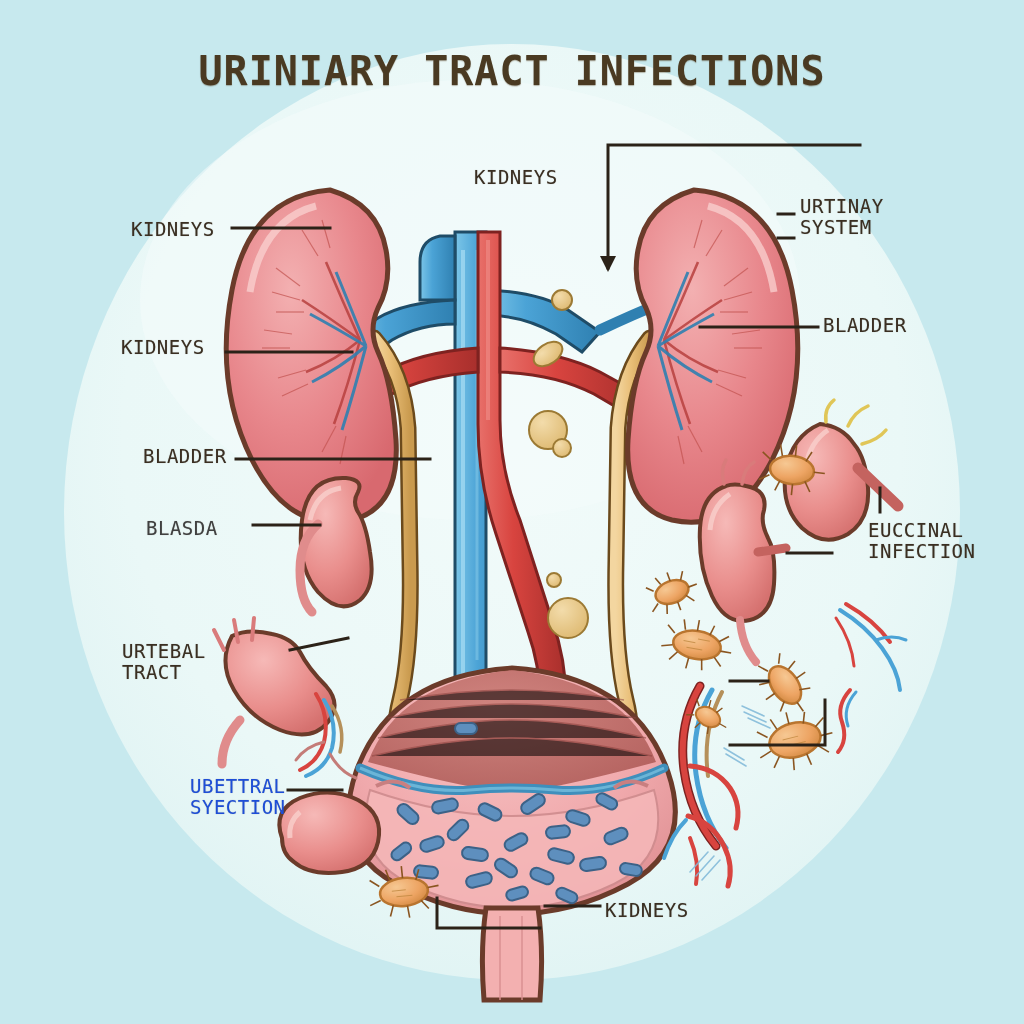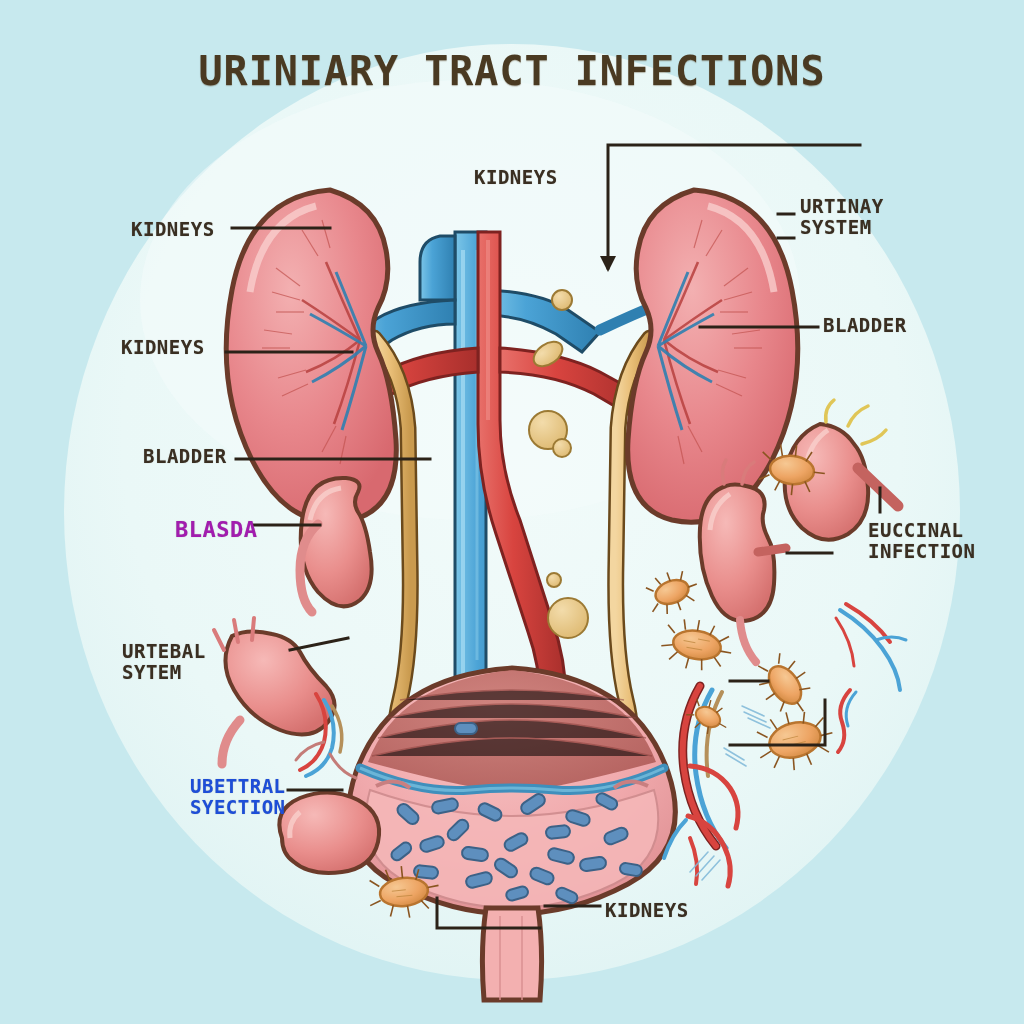--- a/index.html
+++ b/index.html
@@ -7,21 +7,21 @@
   body{
     width:1024px;height:1024px;overflow:hidden;
     font-family:"DejaVu Sans","Liberation Sans",sans-serif;
     background:#c7e9ee;
   }
   #stage{position:relative;width:1024px;height:876px;}
   #canvas{position:absolute;inset:0;width:1024px;height:1024px;display:block;}
   .lbl{
     position:absolute;
     font-family:"DejaVu Sans Mono","Liberation Mono",monospace;
-    font-weight:700;
+    font-weight:400;
     color:#3a2f22;
     letter-spacing:0.5px;
     line-height:1.12;
     white-space:pre;
     text-shadow:0 0 1px rgba(58,47,34,.35);
   }
   #title{
     position:absolute;left:0;right:0;top:48px;
     text-align:center;
     font-family:"DejaVu Sans Mono","Liberation Mono",monospace;
@@ -474,23 +474,23 @@
     </g>
   </svg>
 
   <div id="title">URINIARY TRACT INFECTIONS</div>
 
   <div id="labels">
       <div class="lbl" style="left: 131px; top: 219px; font-size: 19px; color: rgb(58, 47, 34);">KIDNEYS</div>
       <div class="lbl" style="left: 121px; top: 337px; font-size: 19px; color: rgb(58, 47, 34);">KIDNEYS</div>
       <div class="lbl" style="left: 474px; top: 167px; font-size: 19px; color: rgb(58, 47, 34);">KIDNEYS</div>
       <div class="lbl" style="left: 143px; top: 446px; font-size: 19px; color: rgb(58, 47, 34);">BLADDER</div>
-      <div class="lbl" style="left: 175px; top: 518px; font-size: 22px; color: #a21caf;">BLASDA</div>
+      <div class="lbl" style="left: 146px; top: 518px; font-size: 19px; color: #404040;">BLASDA</div>
       <div class="lbl" style="left: 122px; top: 641px; font-size: 19px; color: rgb(58, 47, 34);">URTEBAL
-SYTEM</div>
+TRACT</div>
       <div class="lbl" style="left: 190px; top: 776px; font-size: 19px; color: #1d4ed8;">UBETTRAL
 SYECTION</div>
       <div class="lbl" style="left: 800px; top: 196px; font-size: 19px; color: rgb(58, 47, 34);">URTINAY
 SYSTEM</div>
       <div class="lbl" style="left: 823px; top: 315px; font-size: 19px; color: rgb(58, 47, 34);">BLADDER</div>
       <div class="lbl" style="left: 836px; top: 520px; font-size: 19px; color: rgb(58, 47, 34); margin-left: 32px;">EUCCINAL
 INFECTION</div>
       <div class="lbl" style="left: 605px; top: 900px; font-size: 19px; color: rgb(58, 47, 34);">KIDNEYS</div>
     </div>
 

